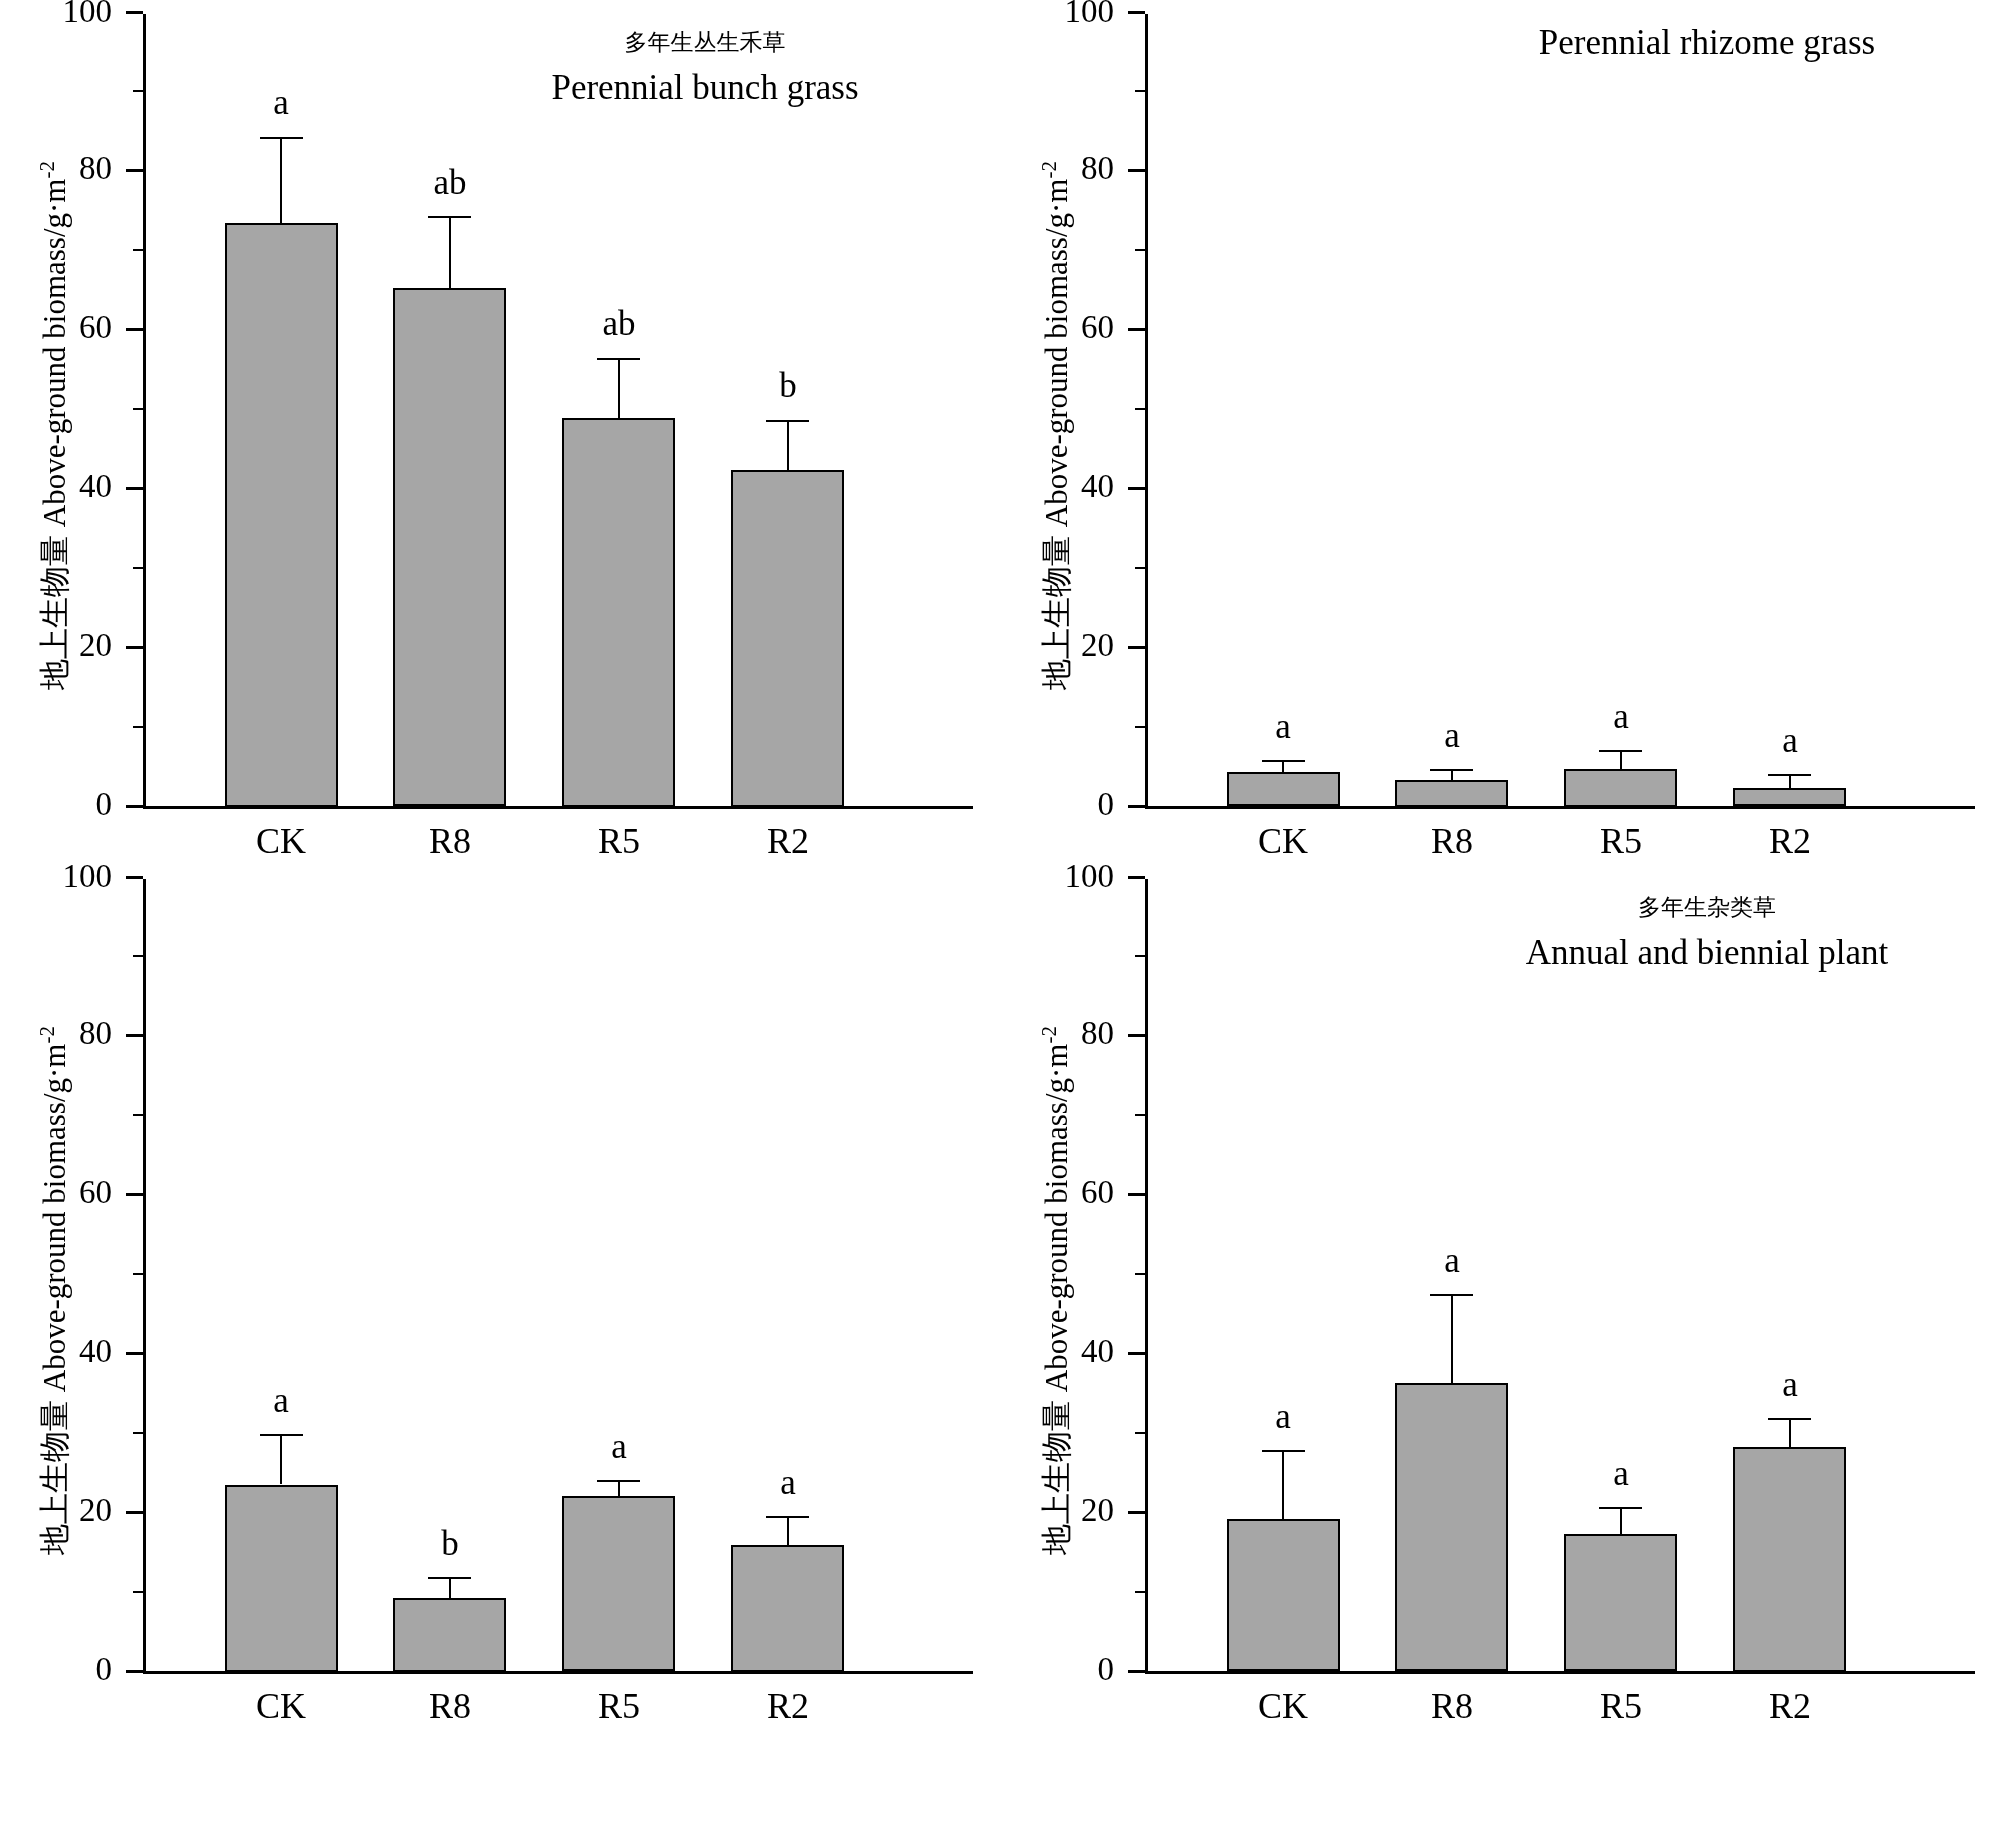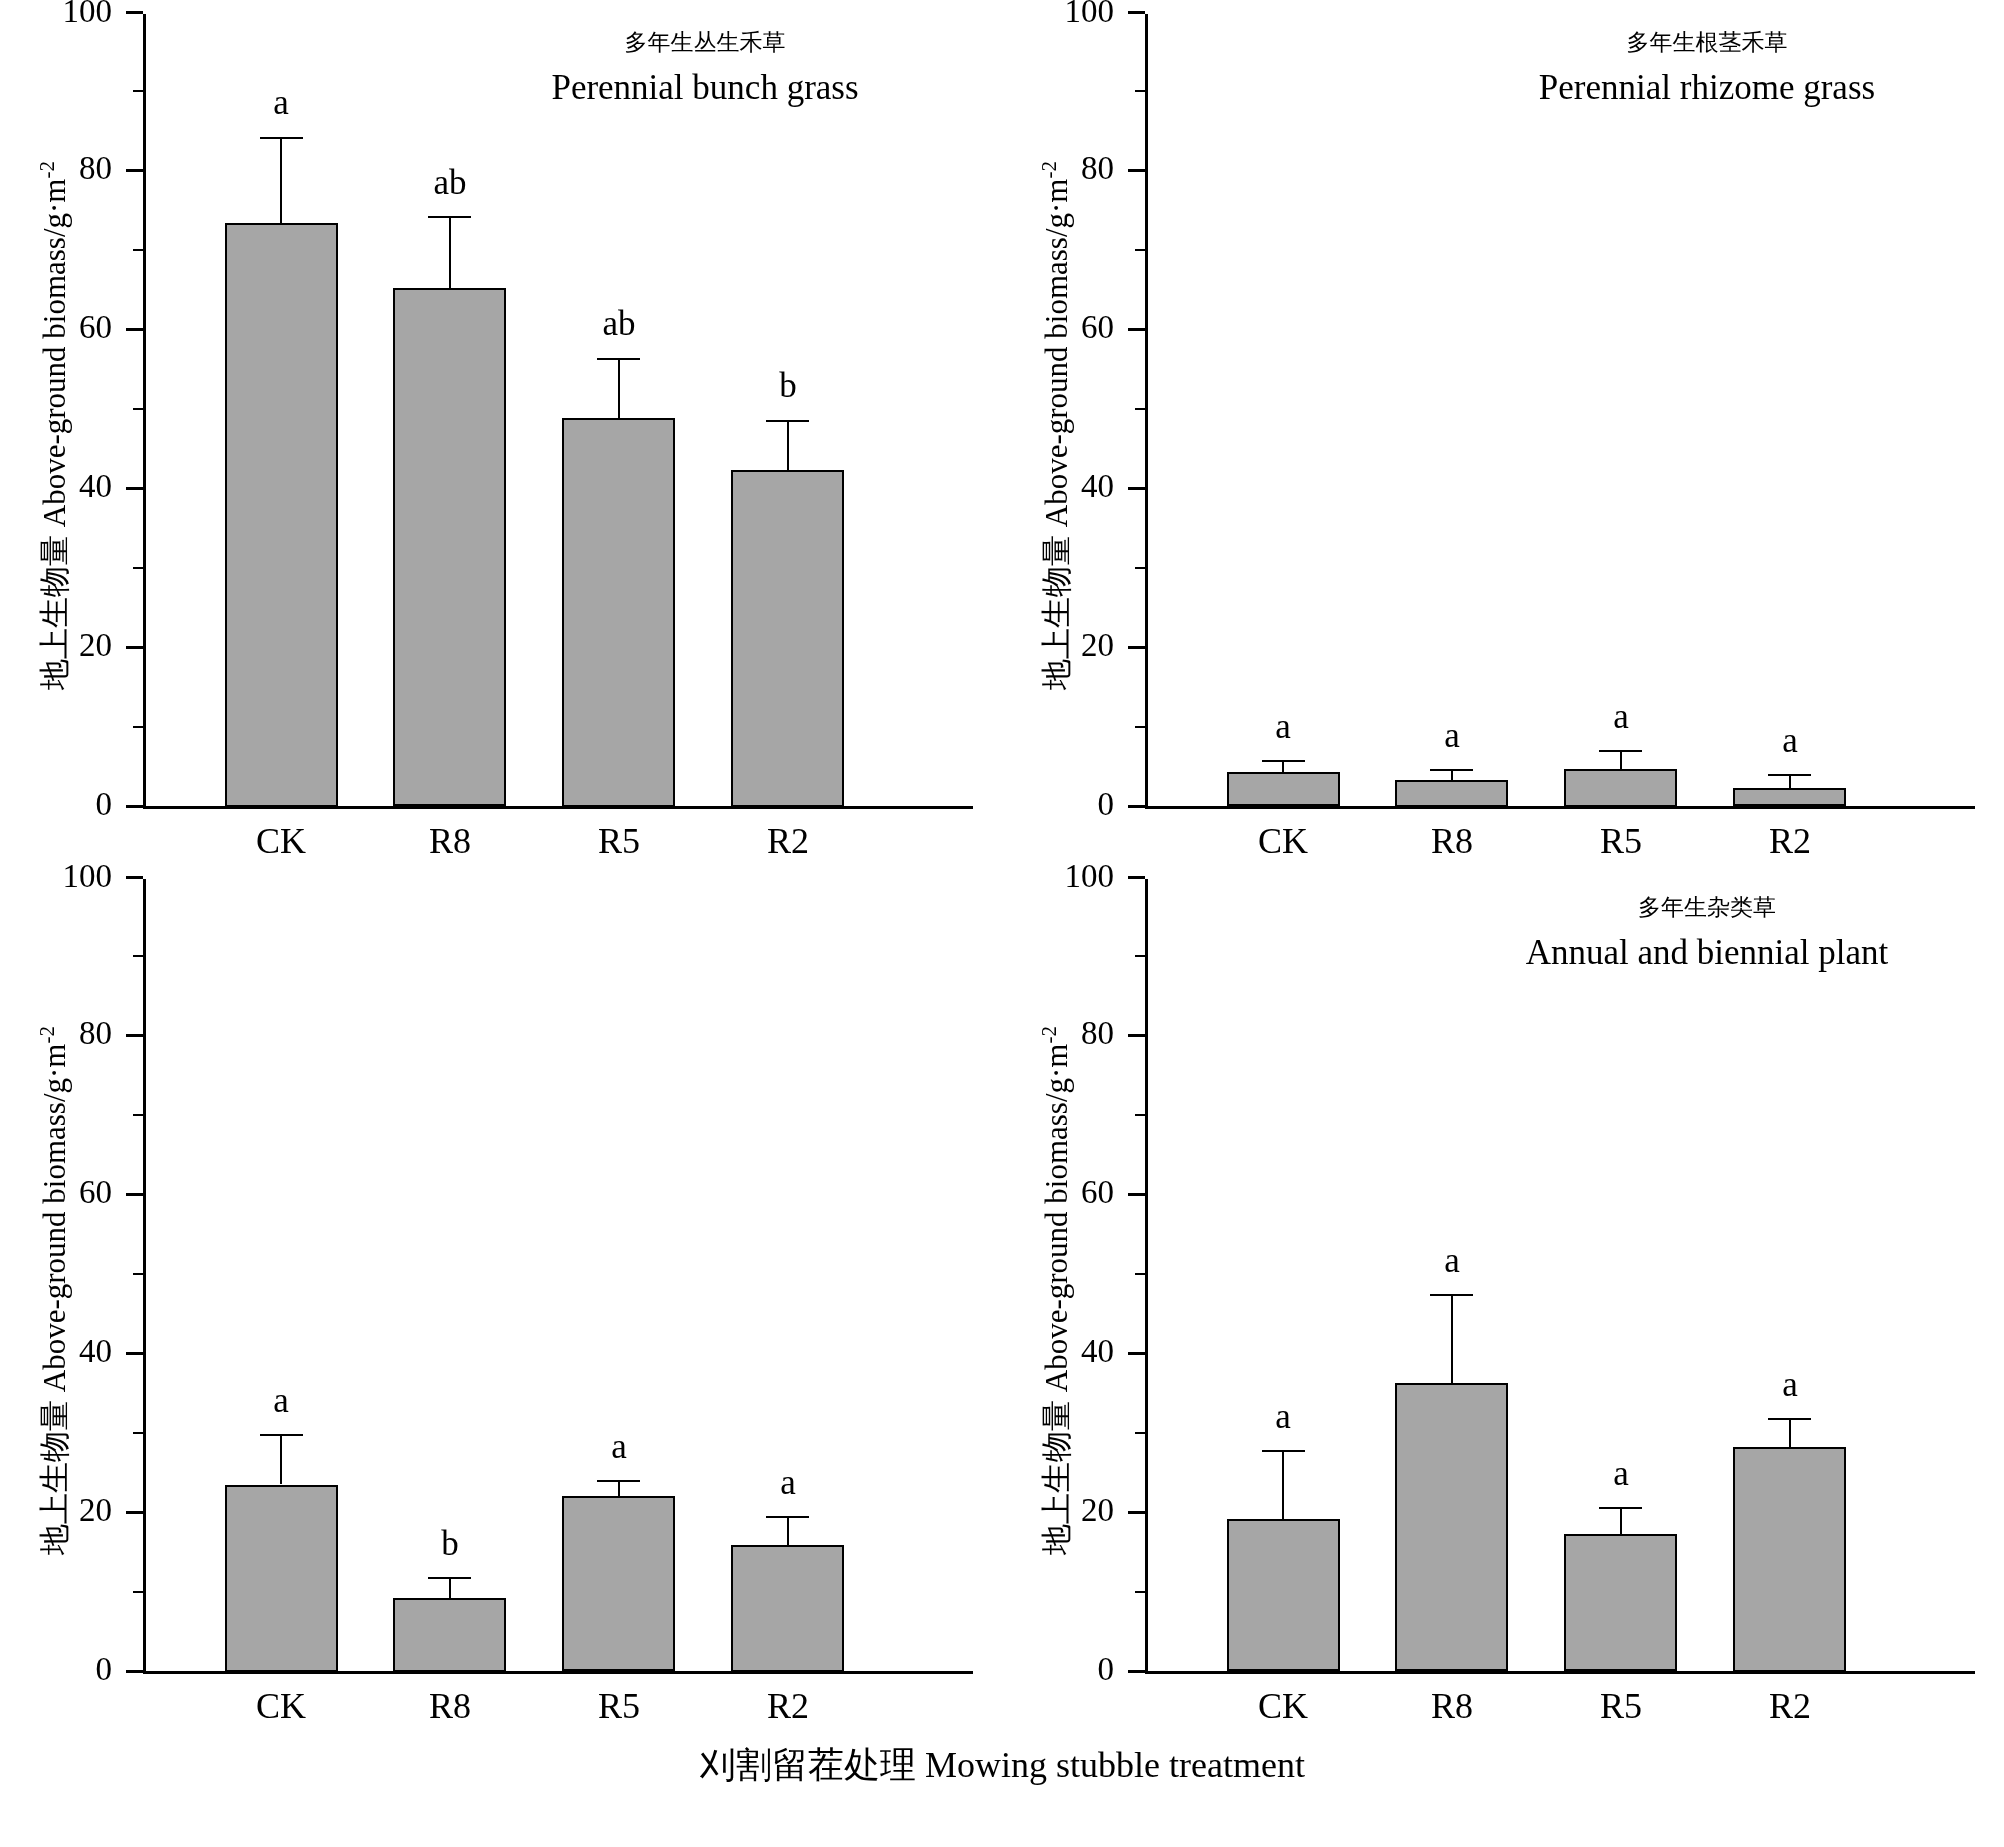--- a/index.html
+++ b/index.html
@@ -271,21 +271,20 @@
         <div class="err-cap" style="left:623px; top:760px;"></div>
         <div class="sig-letter" style="left:596px; top:709px;">a</div>
 
         <div class="xtick-label" style="left:68px; top:809px;">CK</div>
         <div class="xtick-label" style="left:237px; top:809px;">R8</div>
         <div class="xtick-label" style="left:406px; top:809px;">R5</div>
         <div class="xtick-label" style="left:575px; top:809px;">R2</div>
       </div>
 
       <div class="panel-title" style="left:433px; top:19.5px; width:544px;">
-        <span class="cn">多年生根茎禾草</span>
         <span class="en">Perennial rhizome grass</span>
       </div>
     </div>
 
     <div class="panel">
       <div class="ylabel" style="top:21px; left:26.5px;">
         <span>地上生物量</span>
         <span>Above-ground biomass/g·m</span><span class="sup">-2</span>
       </div>
 
@@ -394,16 +393,15 @@
       </div>
 
       <div class="panel-title" style="left:419px; top:19.5px; width:572px;">
         <span class="cn">多年生杂类草</span>
         <span class="en">Annual and biennial plant</span>
       </div>
     </div>
 
   </div>
 
-  <div class="xlabel">刈割留茬处理 Mowing stubble treatment</div>
 
 </div>
 
 
 </body></html>

